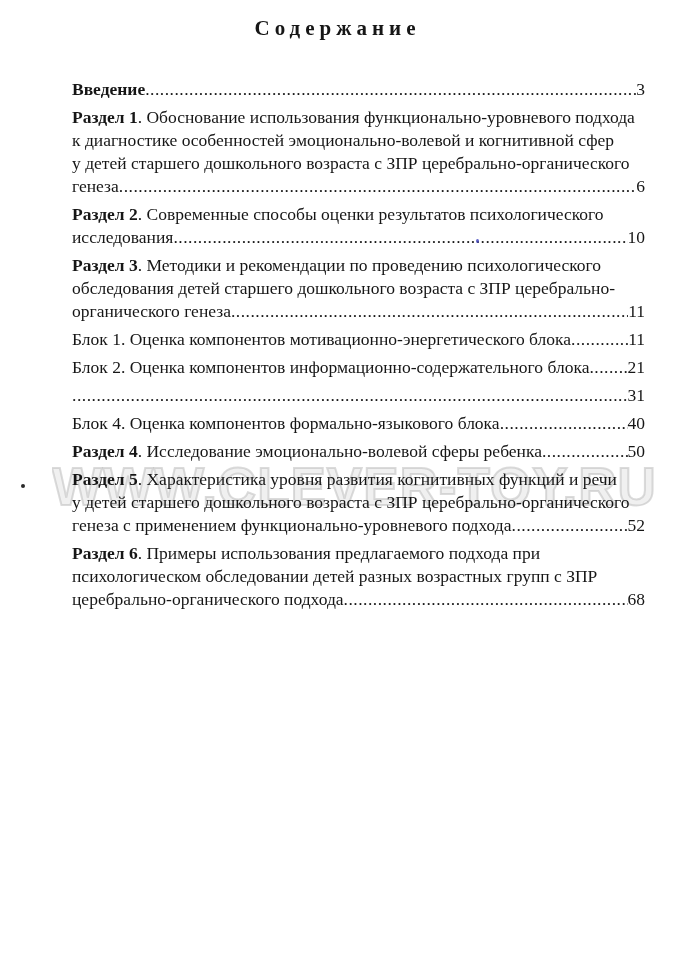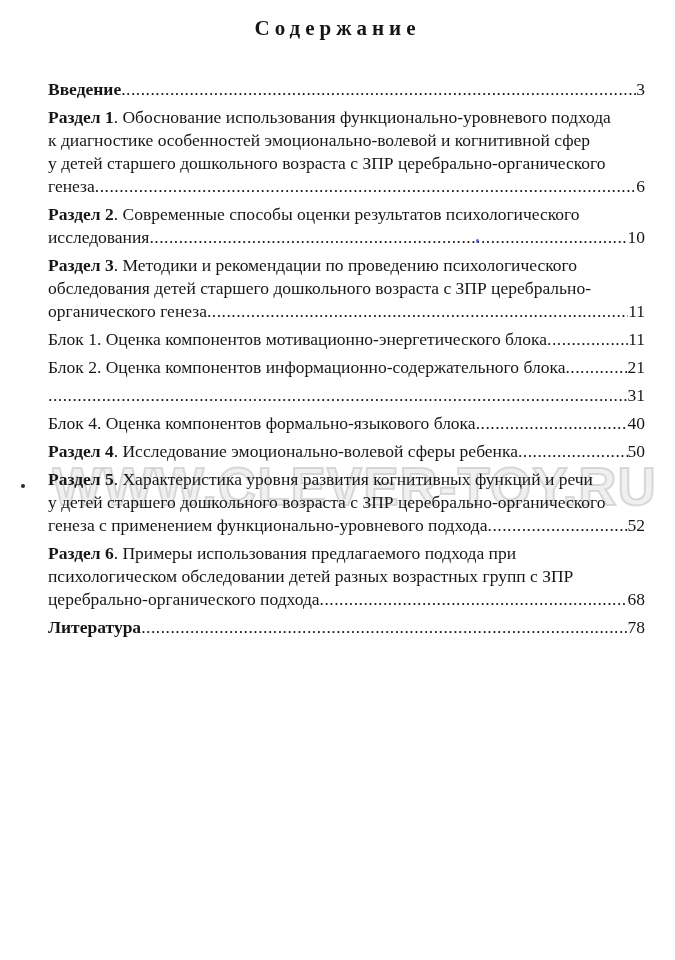--- a/index.html
+++ b/index.html
@@ -31,20 +31,21 @@
     top: 78px;
     left: 48px;
     right: 30px;
   }
   .entry { margin-top: 5px; }
   .entry:first-child { margin-top: 0; }
   .line {
     font-size: 17.5px;
     line-height: 23px;
     white-space: nowrap;
+    margin-left: 24px;
   }
   .line.haspage {
     display: flex;
     align-items: baseline;
   }
   .b { font-weight: bold; }
   .leader {
     flex: 1 1 auto;
     overflow: hidden;
     white-space: nowrap;
@@ -192,26 +193,19 @@
     <div class="entry">
       <div class="line"><span class="b">Раздел 6</span><span>. Примеры использования предлагаемого подхода при</span></div>
       <div class="line"><span>психологическом обследовании детей разных возрастных групп с ЗПР</span></div>
       <div class="line haspage">
           <span>церебрально-органического подхода</span>
           <span class="leader"></span>
           <span class="pagenum">68</span>
         </div>
     </div>
 
-    <div class="entry">
-      <div class="line haspage">
-          <span class="b">Литература</span>
-          <span class="leader"></span>
-          <span class="pagenum">78</span>
-        </div>
-    </div>
 
   </div>
 
   <div class="speck-blue"></div>
   <div class="speck-black"></div>
 
 </div>
 
 </body></html>

